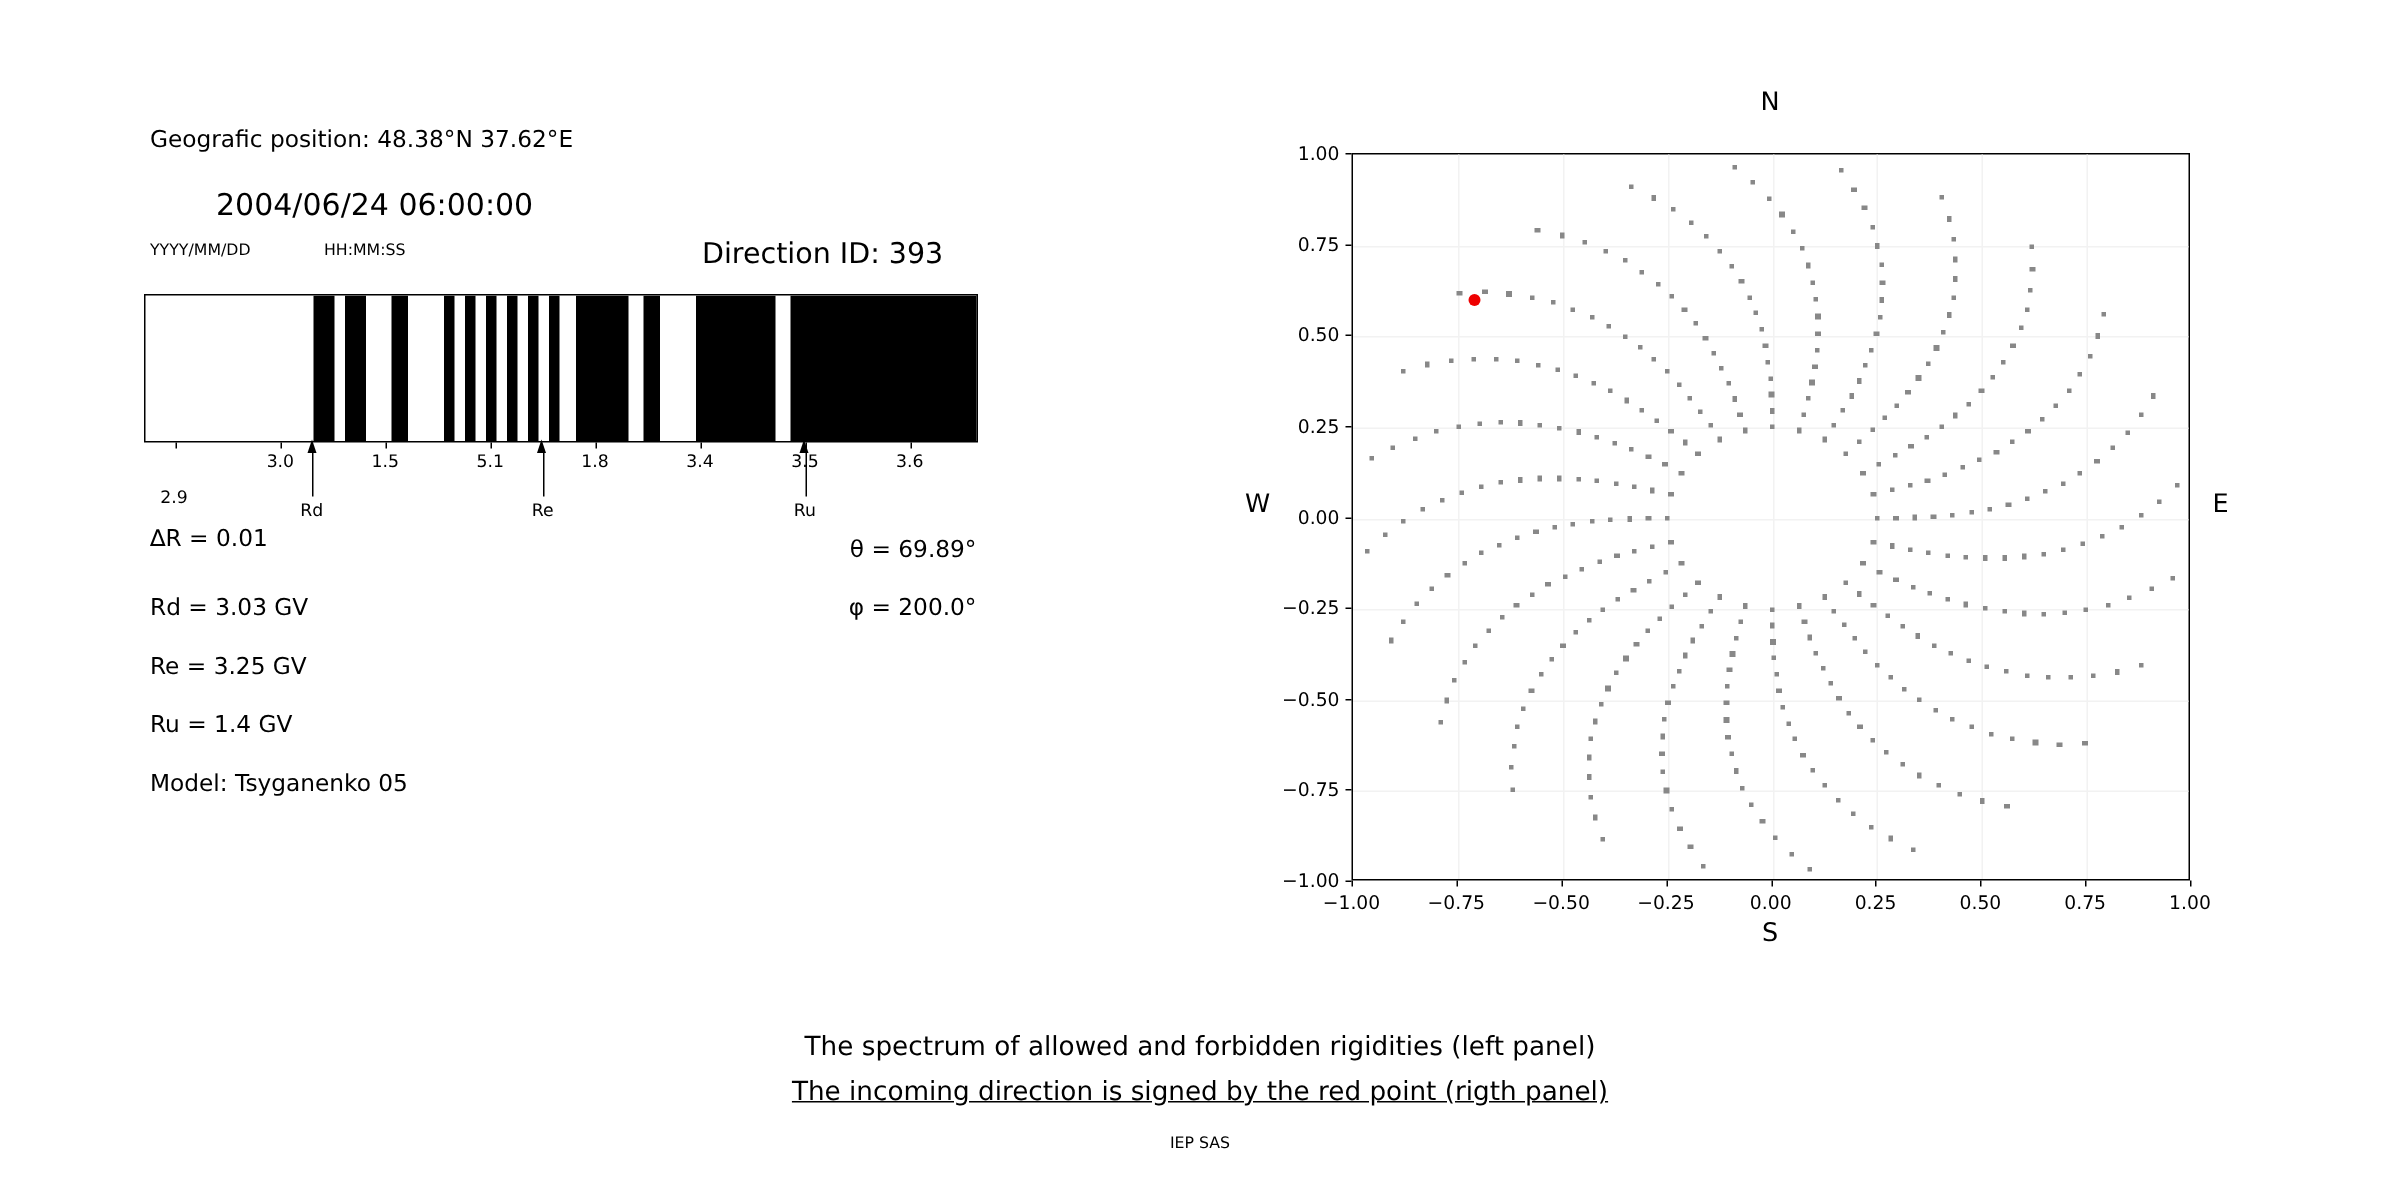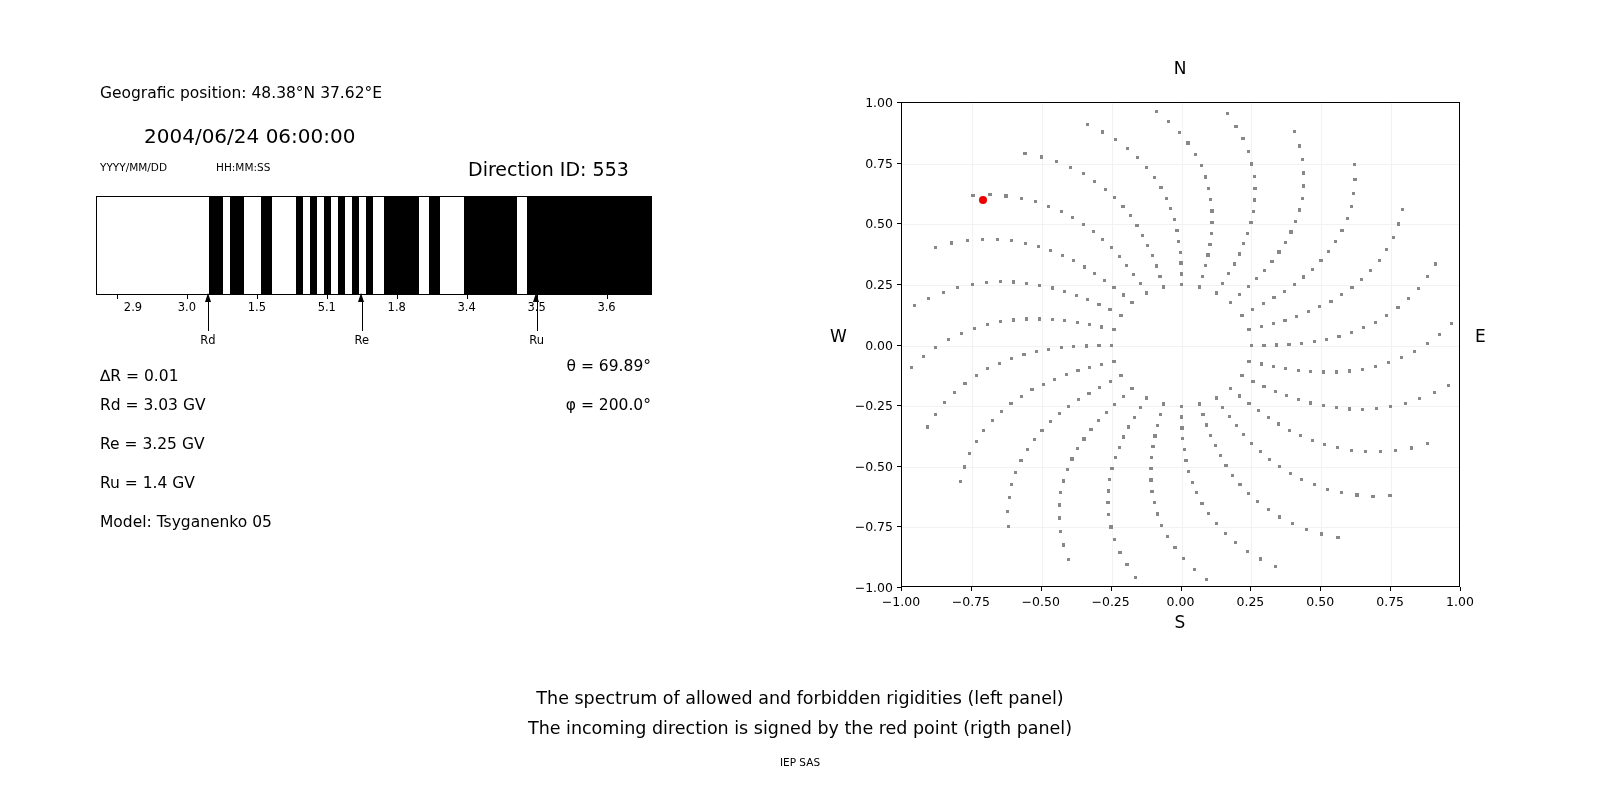--- a/index.html
+++ b/index.html
@@ -63,53 +63,53 @@
   .compass{position:absolute;font-size:17px;white-space:nowrap;}
   #compass-n{left:360px;top:18px;transform:translateX(-50%);}
   #compass-s{left:360px;top:572px;transform:translateX(-50%);}
   #compass-w{left:10px;top:296px;transform:translateY(-50%);}
   #compass-e{left:655px;top:296px;transform:translateY(-50%);}
 
   
   .caption{position:absolute;left:800px;transform:translateX(-50%);
            font-size:17.5px;white-space:nowrap;text-align:center;}
   #caption-1{top:688px;}
-  #caption-2{top:718px;}
+  #caption-2{top:718px;text-decoration:underline;}
   #footer-credit{position:absolute;left:800px;top:756px;transform:translateX(-50%);
                  font-size:10.5px;white-space:nowrap;}
 </style>
 </head>
 <body>
 
 <div id="left-panel">
 
   <div class="hdr-geo">Geografic position: 48.38°N 37.62°E</div>
   <div class="hdr-date">2004/06/24 06:00:00</div>
   <div class="hdr-fmt-date">YYYY/MM/DD</div>
   <div class="hdr-fmt-time">HH:MM:SS</div>
-  <div class="hdr-dirid">Direction ID: 553</div>
+  <div class="hdr-dirid">Direction ID: 393</div>
 
   <div id="spectrum-box">
       <div class="band" style="left: 111.899px; width: 13.9874px;"></div>
       <div class="band" style="left: 132.881px; width: 13.9874px;"></div>
       <div class="band" style="left: 164.352px; width: 10.4906px;"></div>
       <div class="band" style="left: 199.321px; width: 6.99371px;"></div>
       <div class="band" style="left: 213.308px; width: 6.99371px;"></div>
       <div class="band" style="left: 227.296px; width: 6.99371px;"></div>
       <div class="band" style="left: 241.283px; width: 6.99371px;"></div>
       <div class="band" style="left: 255.27px; width: 6.99371px;"></div>
       <div class="band" style="left: 269.258px; width: 6.99371px;"></div>
       <div class="band" style="left: 286.742px; width: 34.9686px;"></div>
       <div class="band" style="left: 332.201px; width: 10.4906px;"></div>
       <div class="band" style="left: 367.17px; width: 52.4528px;"></div>
       <div class="band" style="left: 430.113px; width: 125.887px;"></div>
     </div>
   <div id="spectrum-axis">
       <div class="tickmark" style="left: 20.9811px;"></div>
-      <div class="ticklabel" style="left: 37px;">2.9</div>
+      <div class="ticklabel" style="left: 20px; margin-top: 24px;">2.9</div>
       <div class="tickmark" style="left: 90.9182px;"></div>
       <div class="ticklabel" style="left: 90.9182px;">3.0</div>
       <div class="tickmark" style="left: 160.855px;"></div>
       <div class="ticklabel" style="left: 160.855px;">1.5</div>
       <div class="tickmark" style="left: 230.792px;"></div>
       <div class="ticklabel" style="left: 230.792px;">5.1</div>
       <div class="tickmark" style="left: 300.73px;"></div>
       <div class="ticklabel" style="left: 300.73px;">1.8</div>
       <div class="tickmark" style="left: 370.667px;"></div>
       <div class="ticklabel" style="left: 370.667px;">3.4</div>
@@ -127,21 +127,21 @@
         <div class="shaft"></div>
         <div class="mlabel">Re</div>
       </div>
       <div class="marker" style="left: 440.604px;">
         <div class="head"></div>
         <div class="shaft"></div>
         <div class="mlabel">Ru</div>
       </div>
     </div>
 
-  <div class="par par-l" style="top:367px;">∆R = 0.01</div>
+  <div class="par par-l" style="top:350px;">∆R = 0.01</div>
   <div class="par par-l" style="top:396px;">Rd = 3.03 GV</div>
   <div class="par par-l" style="top:435px;">Re = 3.25 GV</div>
   <div class="par par-l" style="top:474px;">Ru = 1.4 GV</div>
   <div class="par par-l" style="top:513px;">Model: Tsyganenko 05</div>
 
   <div class="par par-r" style="top:357px;text-align:right;">θ = 69.89°</div>
   <div class="par par-r" style="top:396px;">φ = 200.0°</div>
 </div>
 
 <div id="right-panel">

